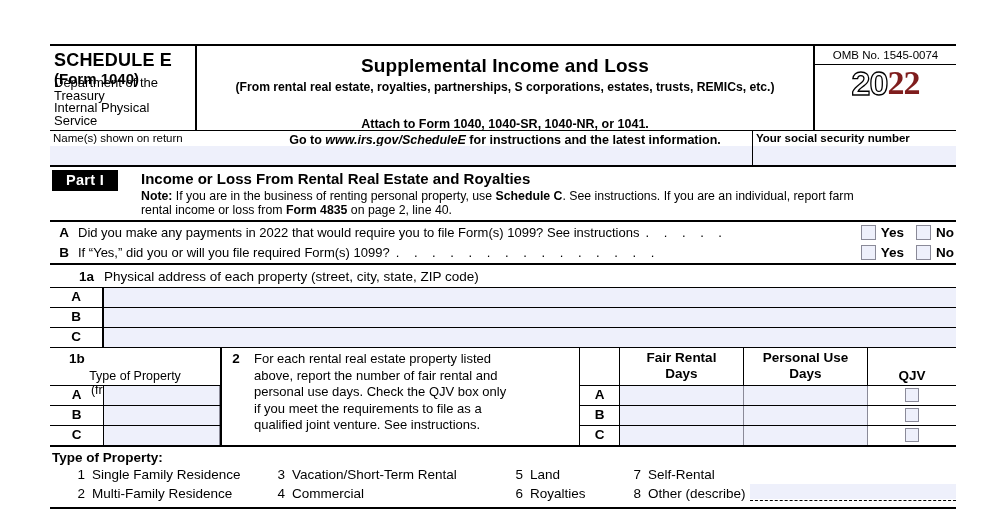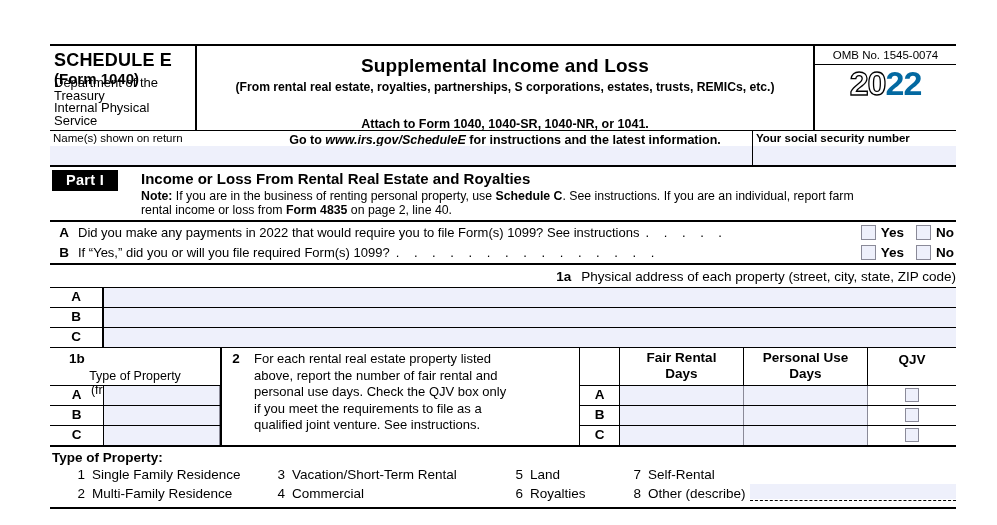--- a/index.html
+++ b/index.html
@@ -110,23 +110,24 @@
     font-size: 34px;
     font-weight: bold;
     color: #ffffff;
     -webkit-text-stroke: 1.3px #000;
     letter-spacing: -1px;
     vertical-align: top;
   }
   .yr-dark {
     font-size: 34px;
     font-weight: bold;
-    color: #0369a1;
+    color: #7f1d1d;
     letter-spacing: -1px;
     vertical-align: top;
+    font-family: Liberation Serif, serif;
   }
   .attach {
     font-size: 11.5px;
     line-height: 12.5px;
     text-align: left;
     padding-left: 8px;
     margin-top: 2px;
   }
   .attach b { font-size: 15px; }
 
@@ -229,21 +230,20 @@
     margin: 0 12px 0 5px;
   }
   .cb-label.nom { margin-right: 2px; }
 
   
   .r1a {
     display: flex;
     align-items: center;
     height: 22px;
     font-size: 13.5px;
-    justify-content: flex-end;
   }
   .n1a {
     width: 54px;
     text-align: right;
     font-weight: bold;
     padding-right: 10px;
     box-sizing: border-box;
   }
   .addr-tbl { border-top: 1px solid #000; }
   .addr-row {
@@ -354,21 +354,21 @@
     box-sizing: border-box;
     font-size: 13.5px;
     font-weight: bold;
     text-align: center;
     line-height: 16px;
     padding-top: 2px;
     border-right: 1px solid #000;
   }
   .cr-h.frd { width: 124px; }
   .cr-h.pud { width: 124px; }
-  .cr-h.qjv { flex: 1; border-right: none; padding-top: 4px; }
+  .cr-h.qjv { flex: 1; border-right: none; padding-top: 20px; }
 
   .cr-row {
     display: flex;
     height: 19px;
     border-bottom: 1px solid #000;
   }
   .cr-row.lastr { border-bottom: none; }
   .cr-letter {
     width: 40px;
     box-sizing: border-box;

